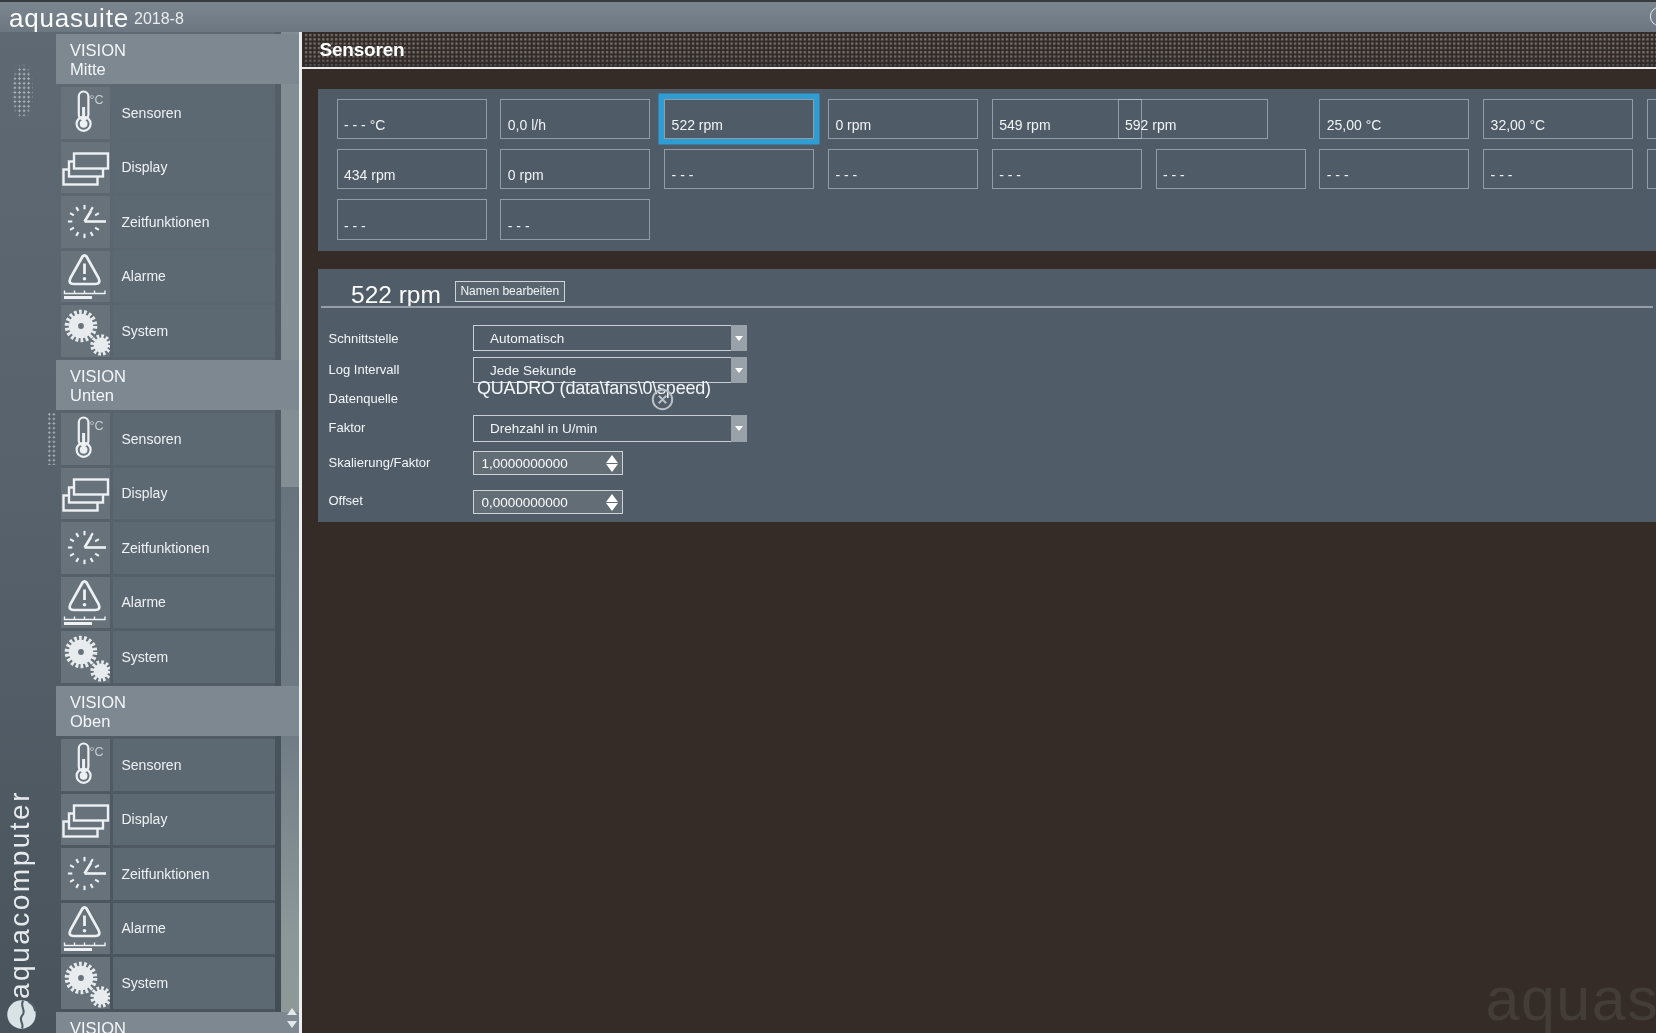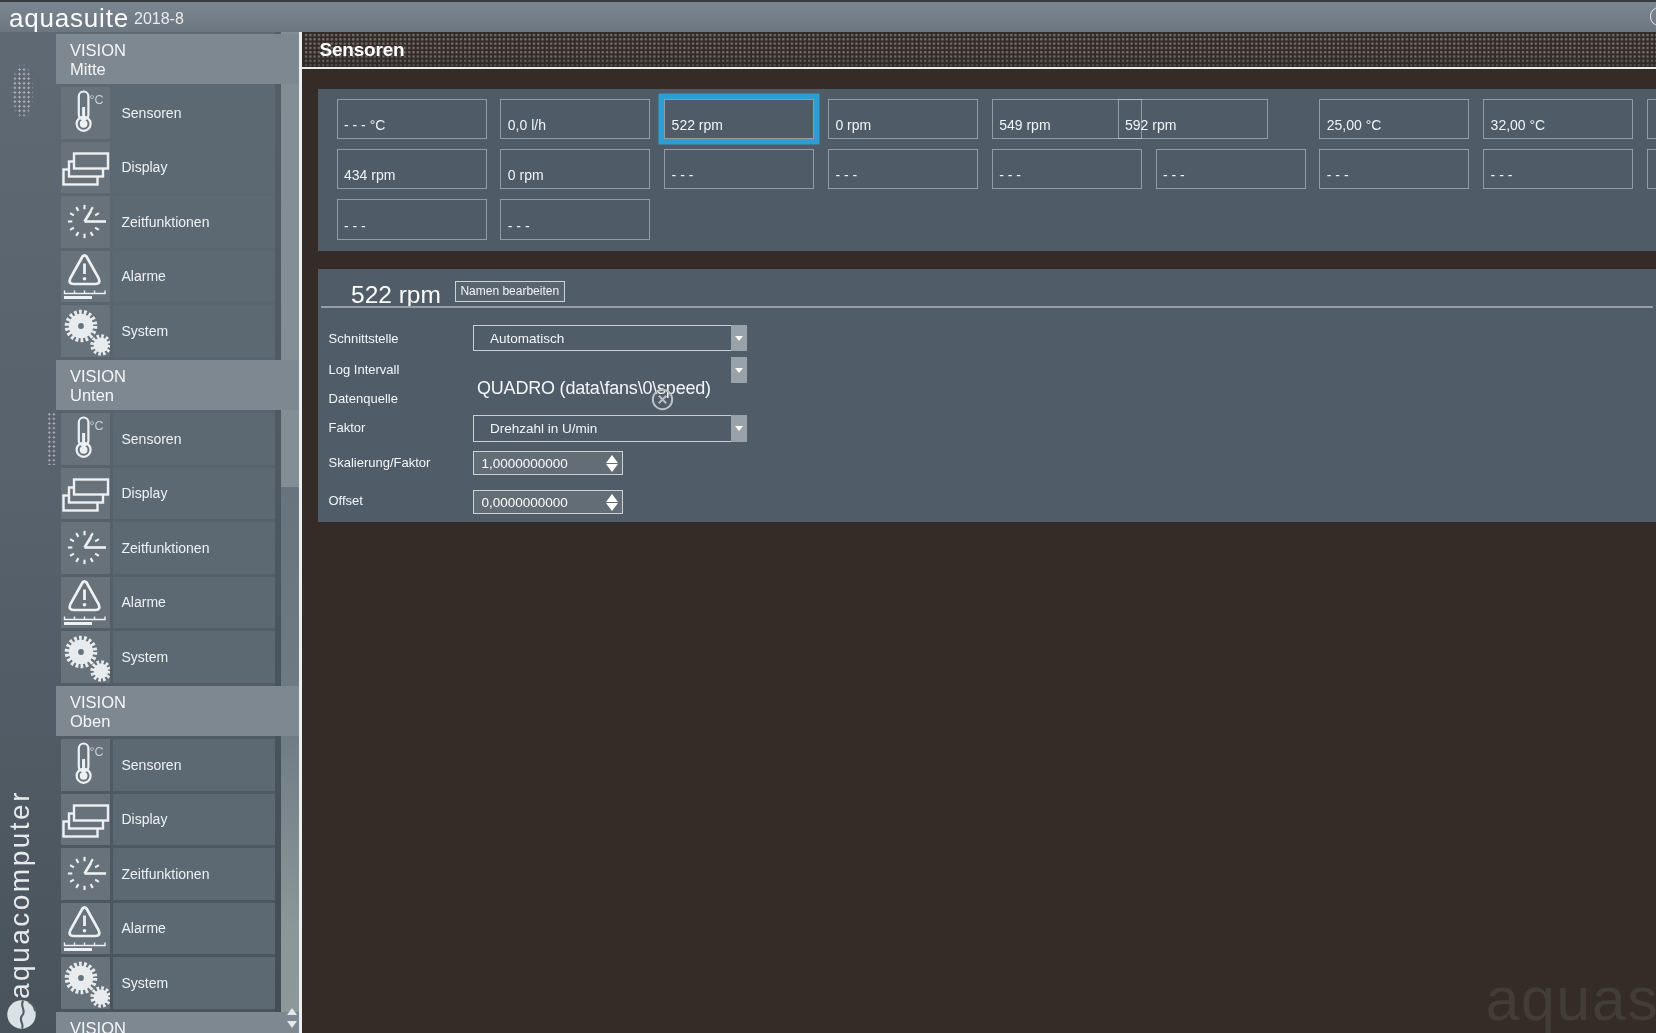--- a/index.html
+++ b/index.html
@@ -353,20 +353,23 @@
 <div class="dlabel abs" style="top:61.9px">Schnittstelle</div>
 <div class="dlabel abs" style="top:92.9px">Log Intervall</div>
 <div class="dlabel abs" style="top:121.9px">Datenquelle</div>
 <div class="dlabel abs" style="top:150.9px">Faktor</div>
 <div class="dlabel abs" style="top:185.5px">Skalierung/Faktor</div>
 <div class="dlabel abs" style="top:224.3px">Offset</div>
 <div class="drop abs" style="top:55.6px">
         <span>Automatisch</span>
       </div>
 <div class="darr abs" style="top:55.6px"></div>
+<div class="drop abs" style="top:87.7px">
+        <span>Jede Sekunde</span>
+      </div>
 <div class="darr abs" style="top:87.7px"></div>
 <div class="drop abs" style="top:146.1px">
         <span>Drehzahl in U/min</span>
       </div>
 <div class="darr abs" style="top:146.1px"></div>
 <div class="dlabel abs" style="left:159.5px;top:109px;font-size:18px;letter-spacing:-0.2px">QUADRO (data\fans\0\speed)</div>
 <svg class="abs" width="23" height="23" viewBox="0 0 23 23" style="left:333.5px;top:119px">
         <circle cx="11.5" cy="11.5" r="9.7" fill="none" stroke="#b9c0c6" stroke-width="2"></circle>
         <line x1="7.8" y1="7.8" x2="15.2" y2="15.2" stroke="#b9c0c6" stroke-width="2"></line>
         <line x1="15.2" y1="7.8" x2="7.8" y2="15.2" stroke="#b9c0c6" stroke-width="2"></line>

